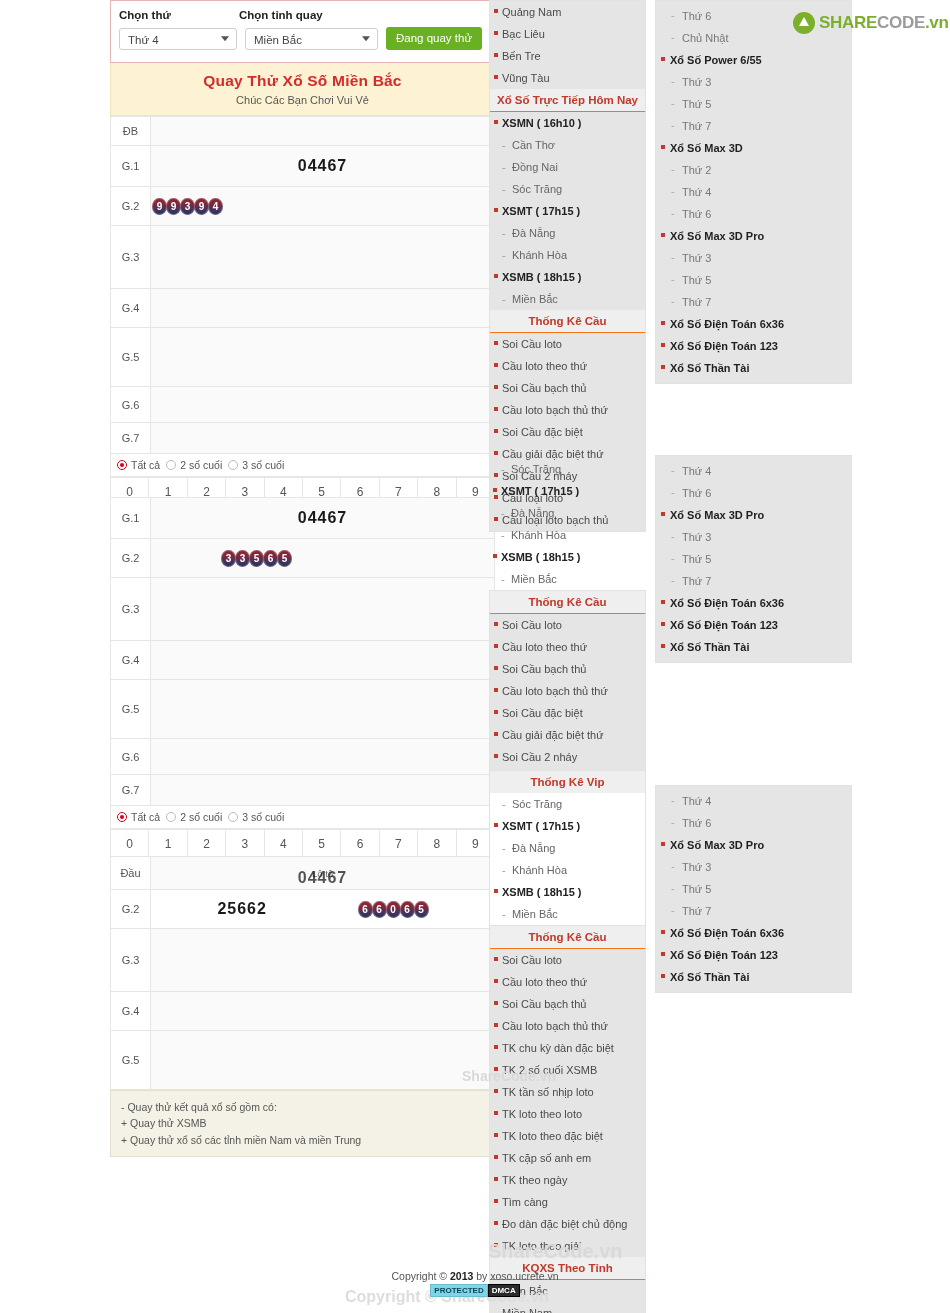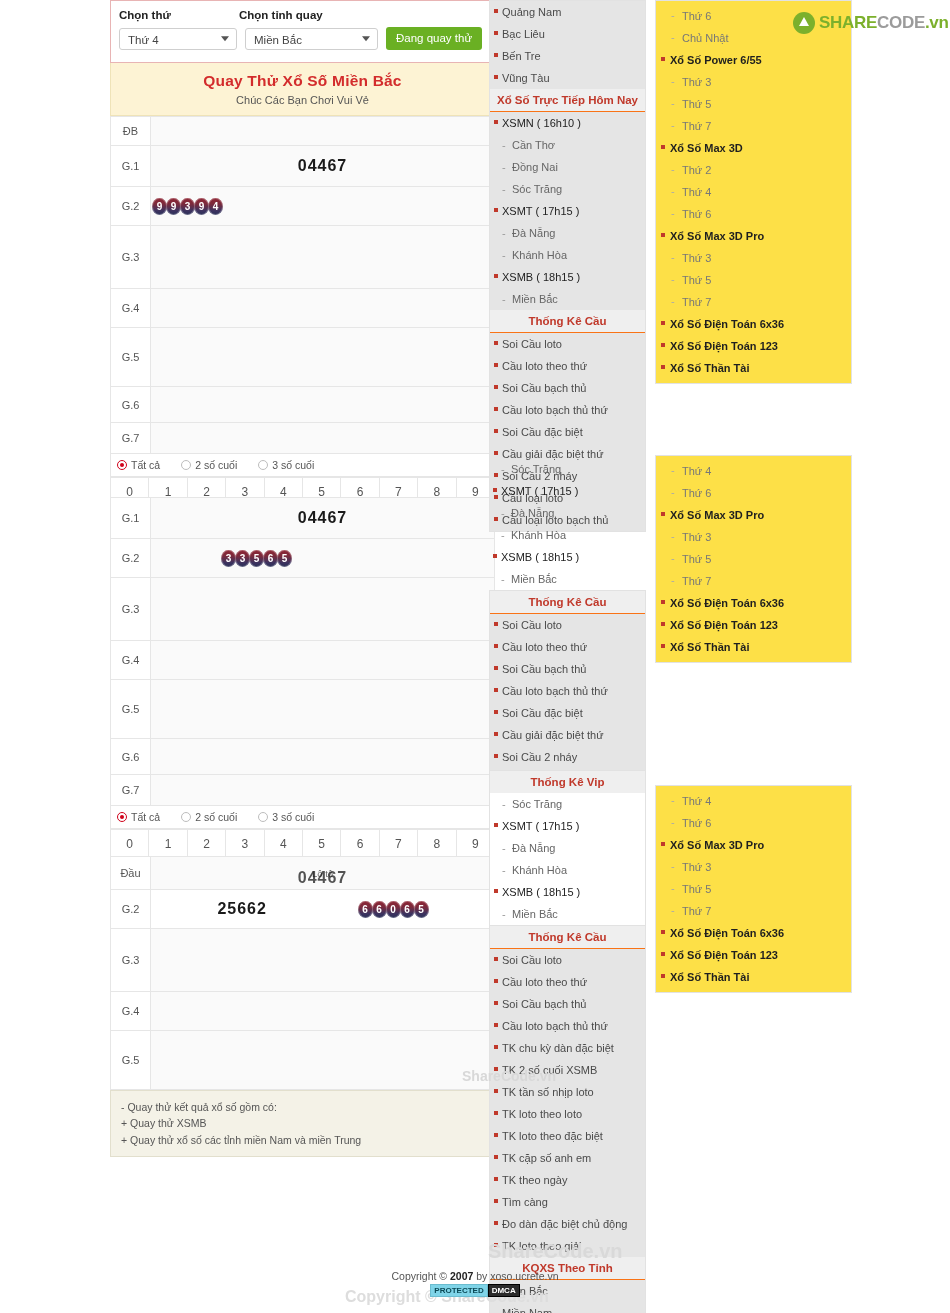--- a/index.html
+++ b/index.html
@@ -66,21 +66,21 @@
     border-radius:50%;
     background:linear-gradient(180deg,#8e2433 0%,#7c2a3c 35%,#3c3360 75%,#2a2f57 100%);
     color:#fff;font-size:10px;font-weight:bold;text-align:center;
     margin-right:-1px;box-shadow:inset 0 0 0 1px rgba(255,255,255,.25);
     font-family:"Liberation Sans",sans-serif;
   }
 
   
   .radio-row{
     width:385px;box-sizing:border-box;border:1px solid #e6e6e6;border-top:0;
-    background:#fff;padding:5px 6px;display:flex;align-items:center;gap:21px;
+    background:#fff;padding:5px 6px;display:flex;align-items:center;gap:6px;
   }
   .rad{display:flex;align-items:center;gap:4px;font-size:10.5px;color:#555;}
   .circ{width:10px;height:10px;border-radius:50%;border:1px solid #bdbdbd;background:#fff;
         display:inline-block;position:relative;box-sizing:border-box;}
   .circ.on{border-color:#d0021b;}
   .circ.on:after{content:"";position:absolute;left:2px;top:2px;width:4px;height:4px;
         border-radius:50%;background:#d0021b;}
 
   
   table.digits{border-collapse:collapse;width:385px;table-layout:fixed;background:#fff;}
@@ -104,30 +104,30 @@
     color:#c0392b;font-weight:bold;font-size:11.5px;padding:5px 0;
   }
   ul.side-list{list-style:none;margin:0;padding:0;}
   ul.side-list li{
     font-size:11px;color:#4a4a4a;padding:4px 6px 4px 12px;position:relative;
     line-height:14px;
   }
   ul.side-list li.lvl1:before{
     content:"";position:absolute;left:4px;top:8px;width:4px;height:4px;background:#c0392b;
   }
-  ul.side-list li.lvl1.bold{font-weight:normal;color:#222;font-size:11px;}
+  ul.side-list li.lvl1.bold{font-weight:bold;color:#222;font-size:11px;}
   ul.side-list li.lvl2{padding-left:22px;color:#666;}
   ul.side-list li.lvl2:before{
     content:"-";position:absolute;left:12px;top:4px;color:#999;
   }
   ul.side-list li.plain{padding-left:12px;}
 
   
   .right-col{left:655px;width:197px;}
-  .right-box{background:#fde047;border:1px solid #e2e2e2;box-sizing:border-box;width:197px;overflow:hidden;}
+  .right-box{background:#e5e5e5;border:1px solid #e2e2e2;box-sizing:border-box;width:197px;overflow:hidden;}
   ul.r-list{list-style:none;margin:0;padding:4px 0;}
   ul.r-list li{font-size:11px;color:#4a4a4a;padding:4.5px 6px 4.5px 14px;position:relative;line-height:13px;}
   ul.r-list li.lvl1{font-weight:bold;color:#1f1f1f;}
   ul.r-list li.lvl1:before{content:"";position:absolute;left:5px;top:8px;width:4px;height:4px;background:#c0392b;}
   ul.r-list li.lvl2{padding-left:26px;color:#777;font-weight:normal;}
   ul.r-list li.lvl2:before{content:"-";position:absolute;left:15px;top:4px;color:#aaa;}
 
   
   #logo{left:793px;top:12px;display:flex;align-items:center;gap:4px;}
   .logo-mark{width:22px;height:22px;border-radius:50%;background:#7cb02c;position:relative;}
@@ -511,17 +511,17 @@
 
 <div class="abs" id="logo">
   <span class="logo-mark"></span>
   <span class="logo-txt"><span class="lg-share">SHARE</span><span class="lg-code">CODE</span><span class="lg-vn">.vn</span></span>
 </div>
 
 <div class="abs wm" id="wm1">ShareCode.vn</div>
 <div class="abs wm" id="wm2">Copyright © ShareCode.vn</div>
 
 <div class="abs" id="footer">
-  <div class="cp"><span>Copyright © </span><b>2007</b><span> by xoso.ucrete.vn</span></div>
+  <div class="cp"><span>Copyright © </span><b>2013</b><span> by xoso.ucrete.vn</span></div>
   <div class="dmca"><span class="p1">PROTECTED</span><span class="p2">DMCA</span></div>
 </div>
 
 <div class="abs wm" id="wm3">ShareCode.vn</div>
 
 </body></html>

